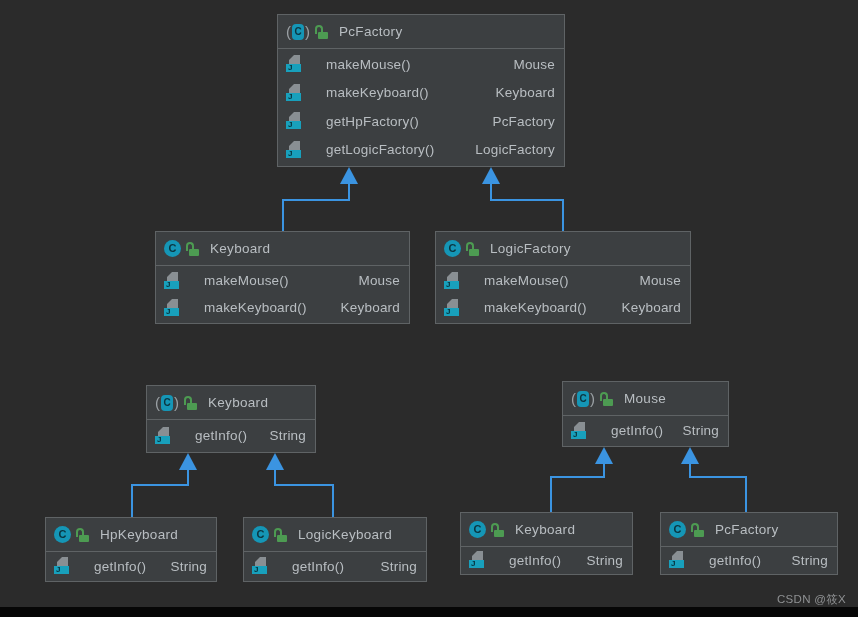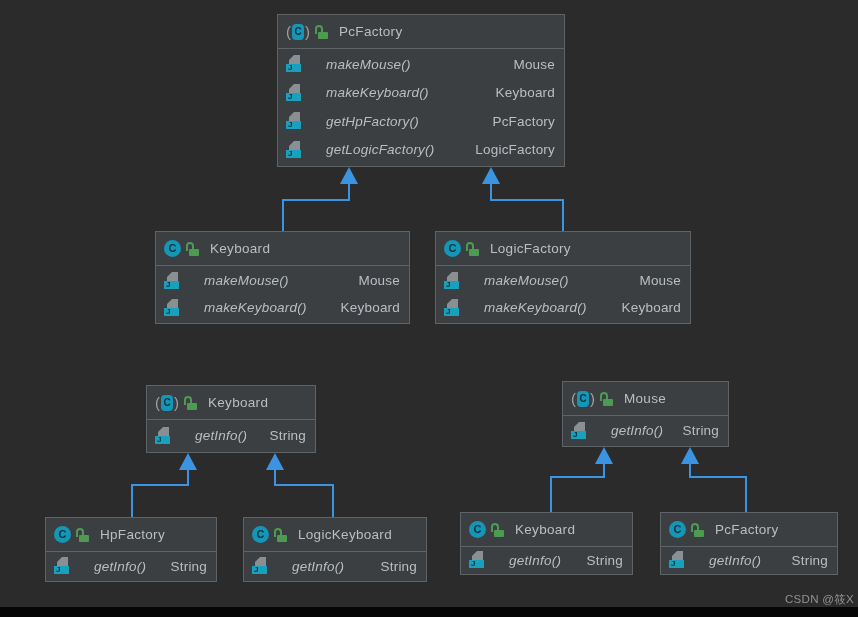--- a/index.html
+++ b/index.html
@@ -14,21 +14,21 @@
     position:absolute;background:#3c3f41;border:1px solid #5f6365;
     display:flex;flex-direction:column;color:#b9bec2;
   }
   .hdr{
     height:34px;flex:0 0 34px;display:flex;align-items:center;
     padding:0 8px;border-bottom:1px solid #5f6365;
   }
   .hdr .cls-name{margin-left:10px;font-size:13.5px;letter-spacing:.3px;}
   .body{flex:1;display:flex;flex-direction:column;padding:1px 0 2px 0;}
   .row{flex:1;display:flex;align-items:center;padding:0 9px 0 8px;}
-  .row .m-name{margin-left:22px;font-size:13.5px;letter-spacing:.2px;font-style:italic;}
+  .row .m-name{margin-left:22px;font-size:13.5px;letter-spacing:.2px;}
   .row .m-type{margin-left:auto;font-size:13.5px;letter-spacing:.2px;padding-left:8px;}
 
   
   .cicon{
     width:17px;height:17px;border-radius:50%;background:#1596b6;flex:0 0 17px;
     display:flex;align-items:center;justify-content:center;
     color:#0b3540;font-weight:bold;font-size:11px;line-height:1;
   }
   
   .aicon{display:flex;align-items:center;flex:0 0 auto;}
@@ -233,21 +233,21 @@
           </div>
         </div>
       </div>
       <div class="node" style="left: 45px; top: 517px; width: 172px; height: 65px;">
         <div class="hdr">
           <span class="cicon">C</span>
           <span class="lock">
             <span class="shackle"></span>
             <span class="lbody"></span>
           </span>
-          <span class="cls-name">HpFactory</span>
+          <span class="cls-name">HpKeyboard</span>
         </div>
         <div class="body">
           <div class="row">
             <span class="micon">
               <span class="page"></span>
               <span class="bar">J</span>
             </span>
             <span class="m-name">getInfo()</span>
             <span class="m-type">String</span>
           </div>
@@ -307,15 +307,15 @@
             <span class="micon">
               <span class="page"></span>
               <span class="bar">J</span>
             </span>
             <span class="m-name">getInfo()</span>
             <span class="m-type">String</span>
           </div>
         </div>
       </div>
     </div>
-  <div class="watermark" style="top:592px;right:4px;">CSDN @筱X</div>
+  <div class="watermark" style="top:592px;right:12px;">CSDN @筱X</div>
   <div class="bottom-strip"></div>
 </div>
 
 </body></html>

